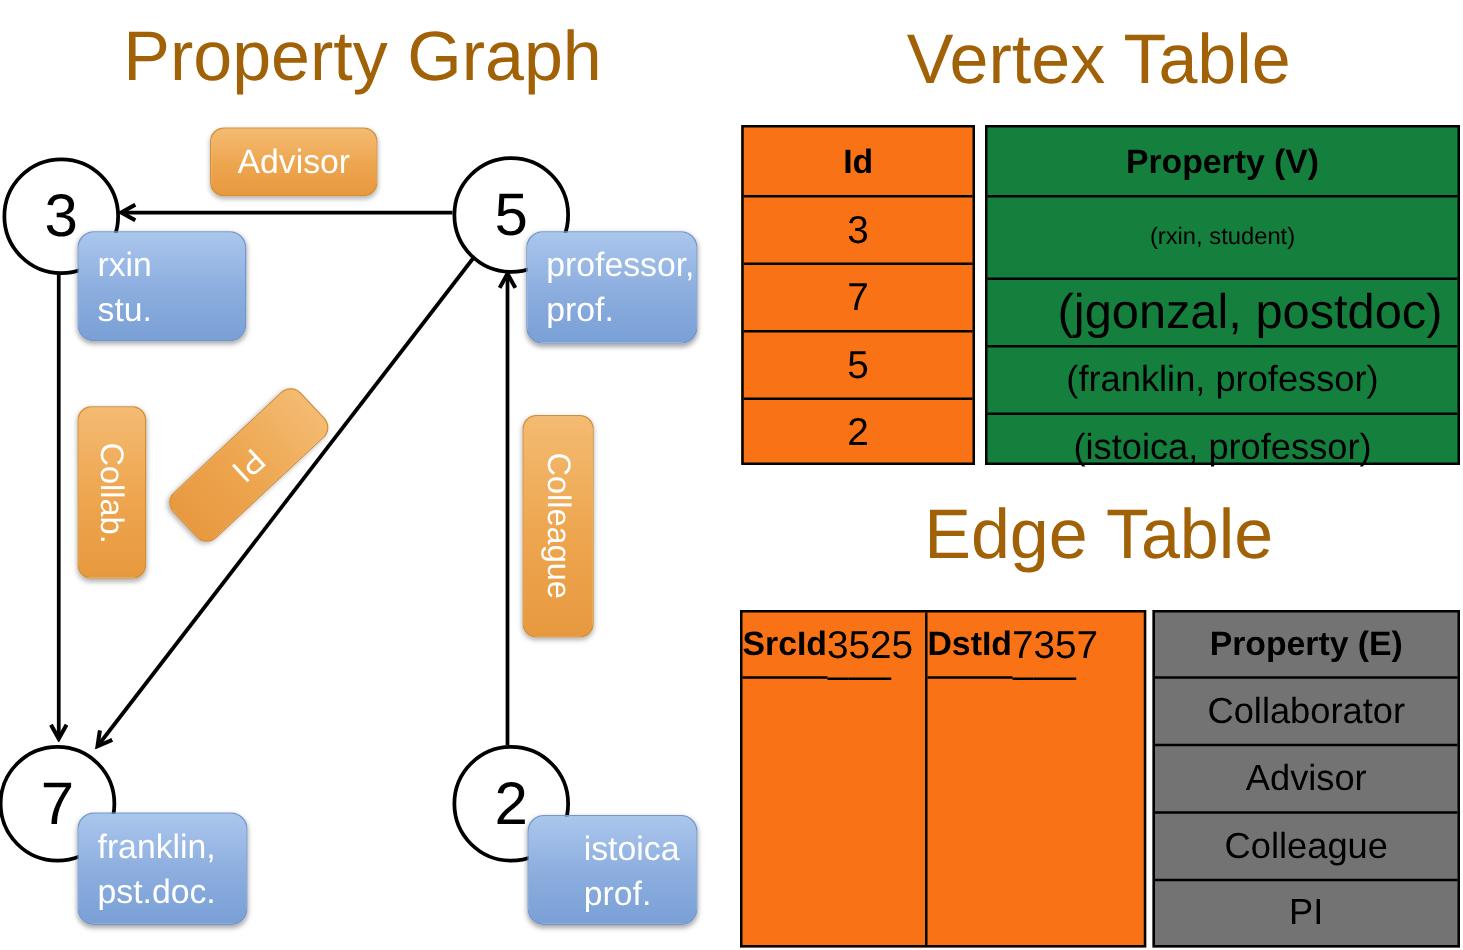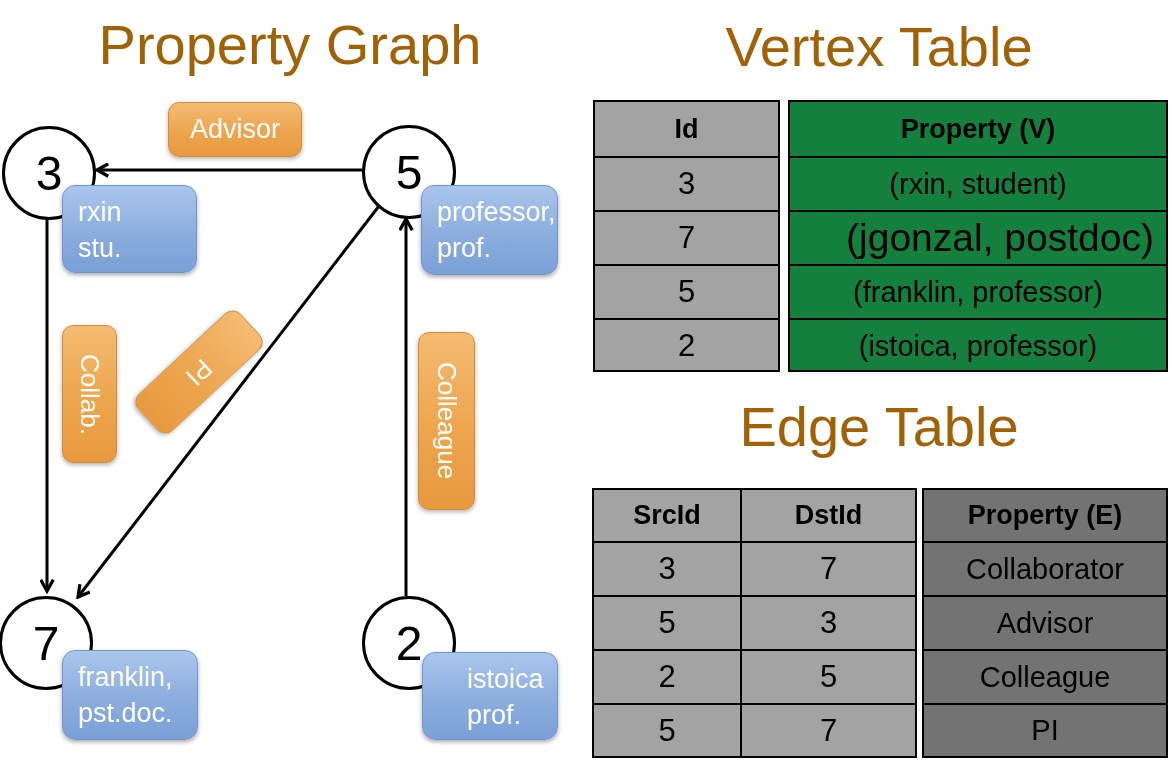--- a/index.html
+++ b/index.html
@@ -33,30 +33,30 @@
     position:absolute;border-radius:11px;z-index:3;
     background:linear-gradient(180deg,#f4bb72 0%,#eda54e 55%,#e8993f 100%);
     border:1px solid #d28e35;box-shadow:0 2px 4px rgba(0,0,0,0.3);
     color:#fff;display:flex;align-items:center;justify-content:center;
     font-size:27px;box-sizing:border-box;
   }
   .epill.vert{writing-mode:vertical-rl;font-size:26px;}
   
   #edge-layer{position:absolute;left:0;top:0;z-index:1;}
   
-  .tblock{position:absolute;border:2px solid #000;box-sizing:border-box;background:#a3a3a3;z-index:2;}
+  .tblock{position:absolute;border:2px solid #000;box-sizing:border-box;background:#f97316;z-index:2;}
   .trow{
     border-bottom:2px solid #000;box-sizing:border-box;
     display:flex;align-items:center;justify-content:center;
     font-size:31px;font-weight:400;
   }
   .trow:last-child{border-bottom:none;}
   .trow.hdr{font-weight:700;font-size:27px;}
   .twocol{display:flex;height:100%;}
-  .twocol .col{flex:none;display:flex;flex-direction:column;box-sizing:border-box;}
+  .twocol .col{flex:none;display:flex;flex-direction:row;box-sizing:border-box;}
   .twocol .col.first{border-right:2px solid #000;}
   .bg-blue{background:#15803d;}
   .bg-tan{background:#737373;}
 </style>
 </head>
 <body>
 
 <div id="canvas">
 
   <div class="big-title" style="left:0px;top:14px;width:580px;">Property Graph</div>
@@ -113,21 +113,21 @@
   <div class="tblock" style="left:593px;top:100px;width:187px;height:272px;">
     <div class="trow hdr" style="height:56px;">Id</div>
     <div class="trow" style="height:54px;">3</div>
     <div class="trow" style="height:54px;">7</div>
     <div class="trow" style="height:54px;">5</div>
     <div class="trow" style="height:52px;">2</div>
   </div>
 
   <div class="tblock bg-blue" style="left:788px;top:100px;width:380px;height:272px;">
     <div class="trow hdr" style="height:56px;">Property (V)</div>
-    <div class="trow" style="height:54px;font-size:29px;">(rxin, student)</div>
+    <div class="trow" style="height:66px;font-size:19px;">(rxin, student)</div>
     <div class="trow" style="height:54px;font-size:39px;padding-left:44px;">(jgonzal, postdoc)</div>
     <div class="trow" style="height:54px;font-size:29px;">(franklin, professor)</div>
     <div class="trow" style="height:52px;font-size:29px;">(istoica, professor)</div>
   </div>
 
   <div class="tblock" style="left:592px;top:488px;width:325px;height:270px;">
     <div class="twocol">
       <div class="col first" style="width:148px;">
         <div class="trow hdr" style="height:53px;">SrcId</div>
         <div class="trow" style="height:54px;">3</div>

